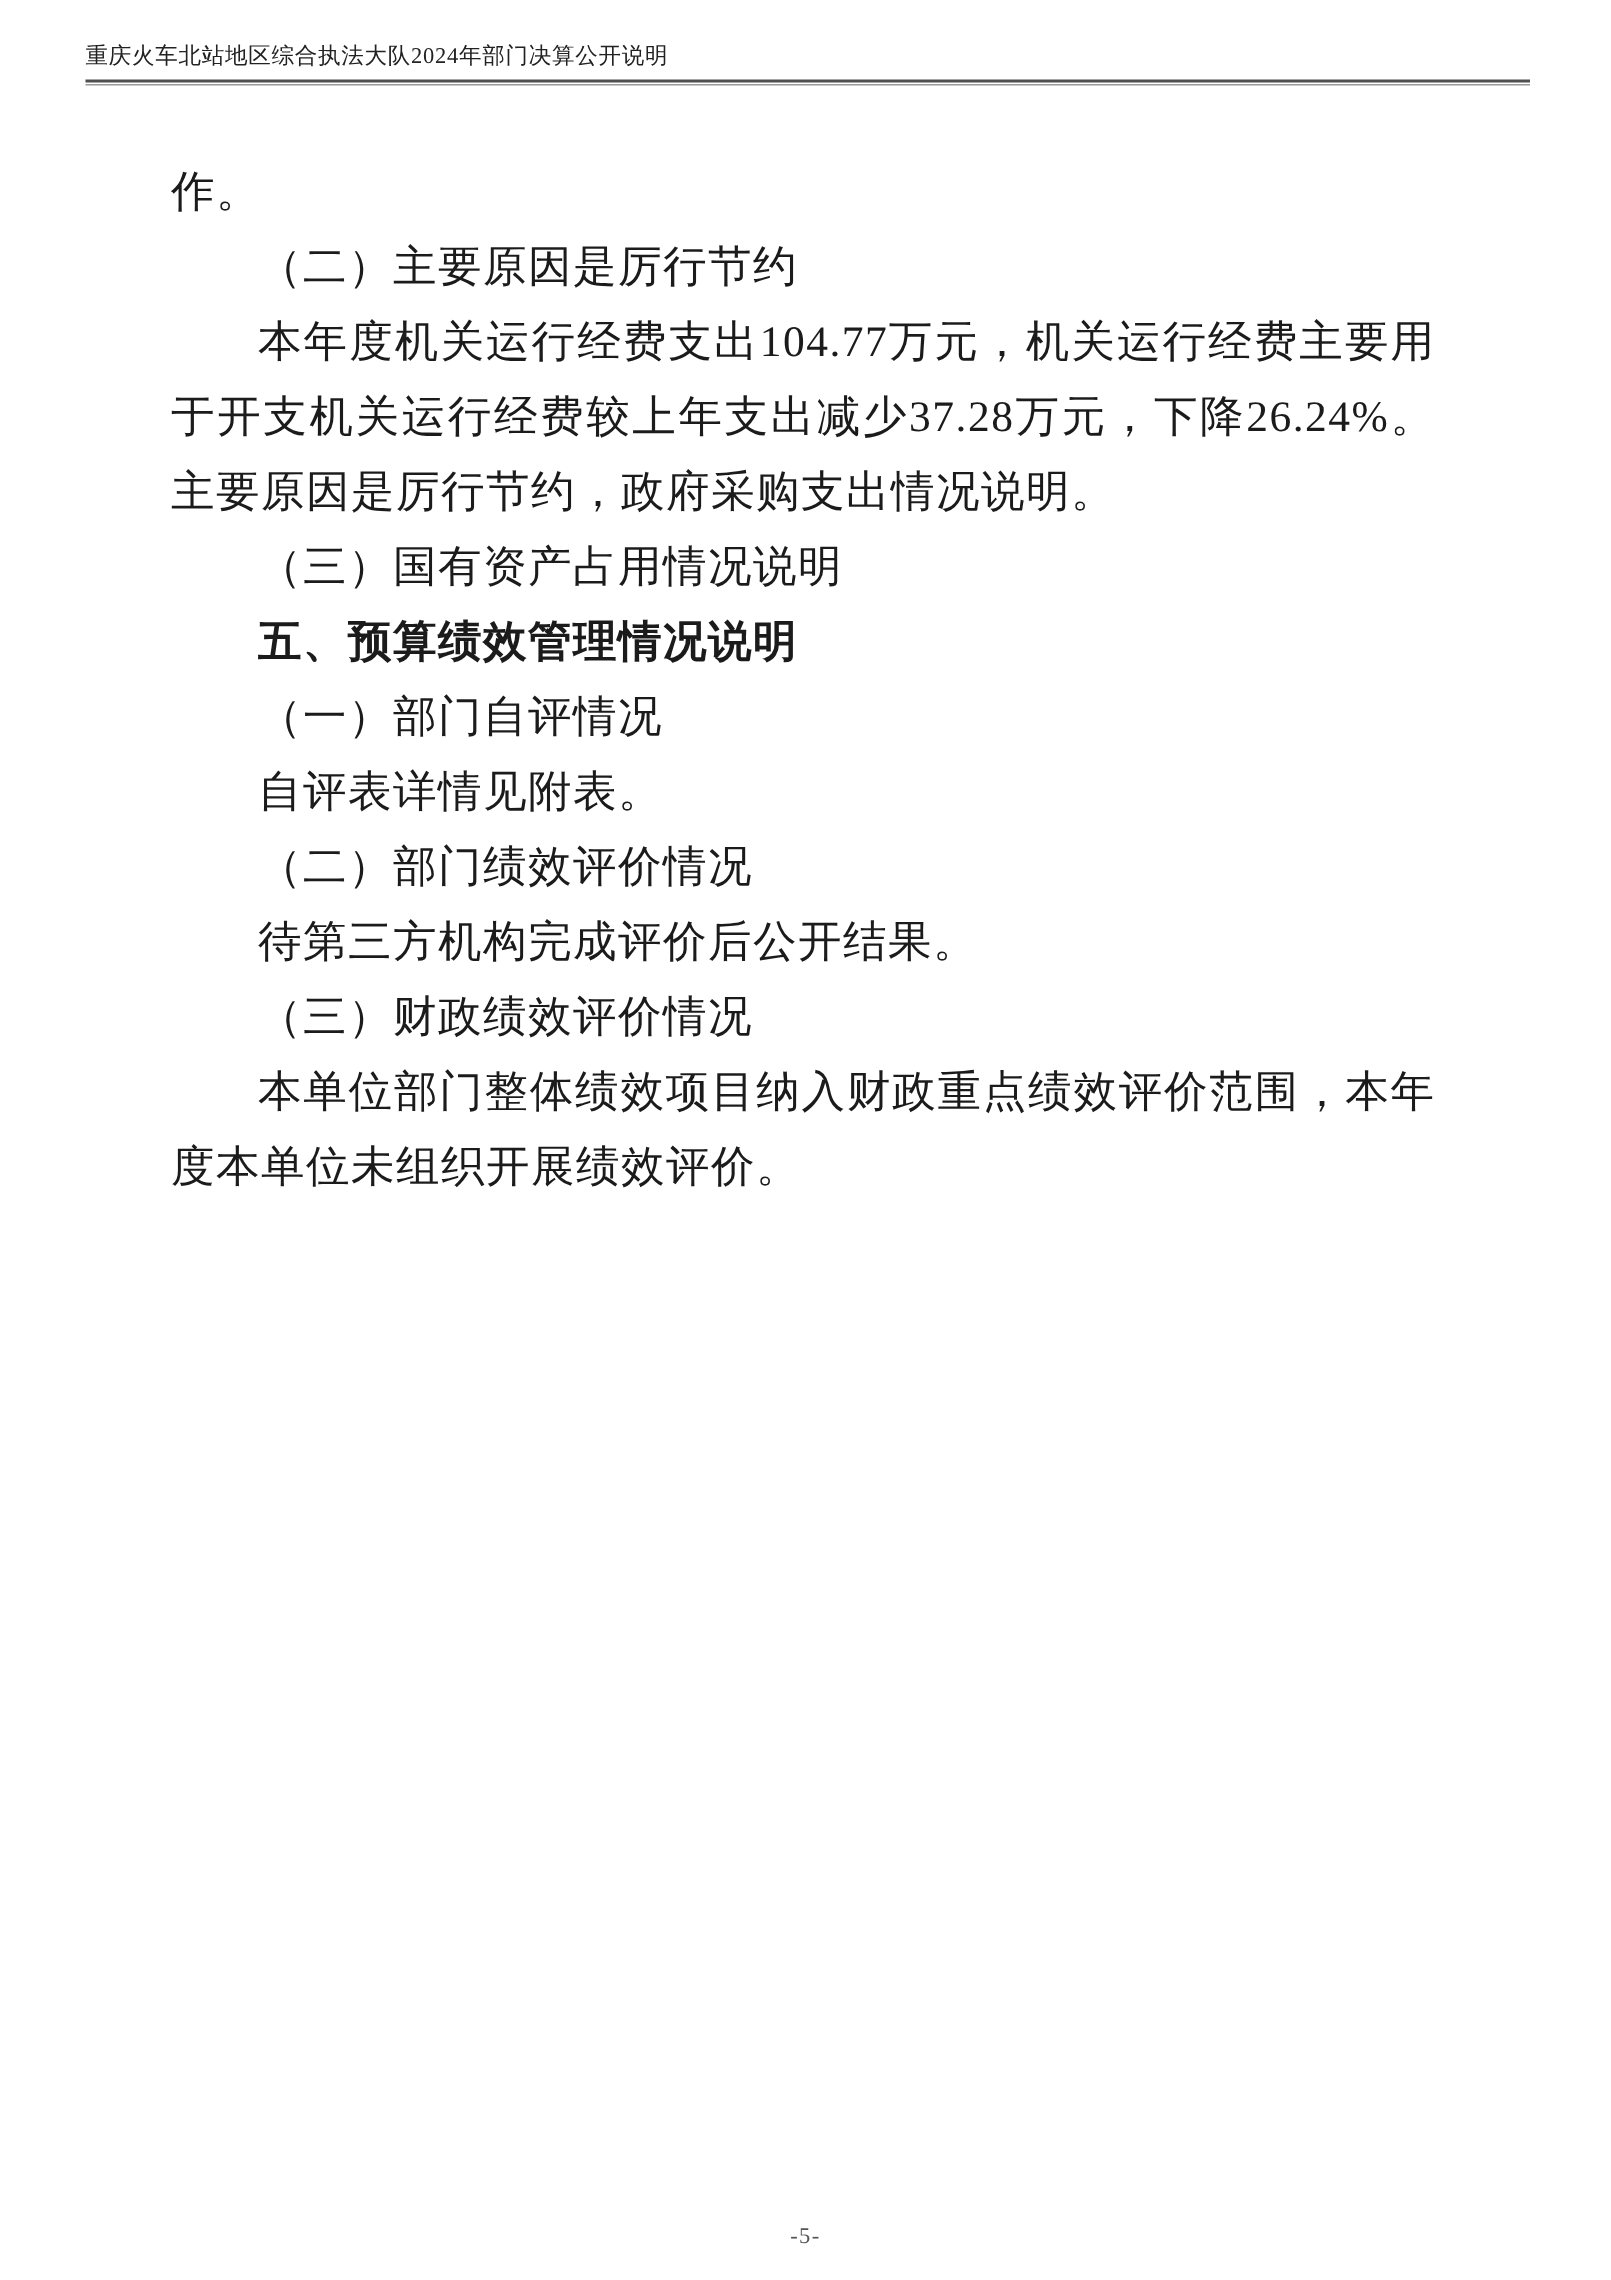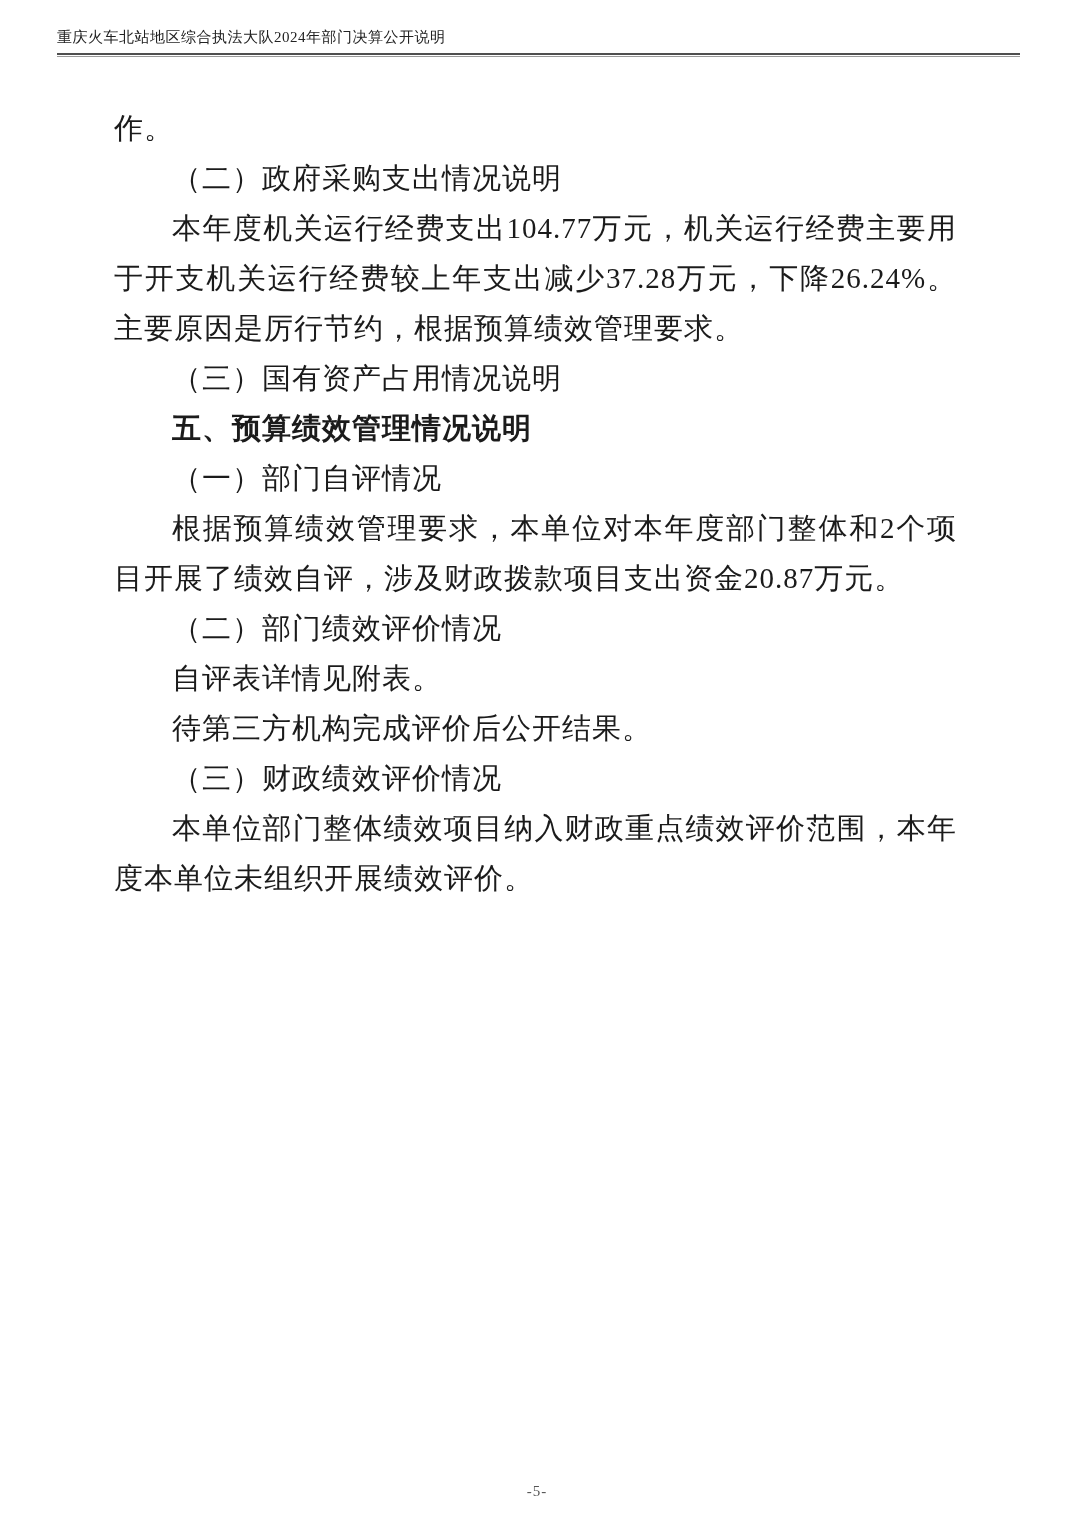--- a/index.html
+++ b/index.html
@@ -74,28 +74,27 @@
 
 <div class="page">
 
   <div class="doc-header">
     <div class="doc-header-title">重庆火车北站地区综合执法大队2024年部门决算公开说明</div>
     <div class="doc-header-rule"></div>
   </div>
 
   <div class="doc-content">
     <p class="no-indent">作。</p>
-    <p>（二）政府采购支出情况说明</p>
-    <p>本年度机关运行经费支出104.77万元，机关运行经费主要用于开支机关运行经费较上年支出减少37.28万元，下降26.24%。主要原因是厉行节约，根据预算绩效管理要求。</p>
+    <p>（二）主要原因是厉行节约</p>
+    <p>本年度机关运行经费支出104.77万元，机关运行经费主要用于开支机关运行经费较上年支出减少37.28万元，下降26.24%。主要原因是厉行节约，政府采购支出情况说明。</p>
     <p>（三）国有资产占用情况说明</p>
     <p class="bold-heading">五、预算绩效管理情况说明</p>
     <p>（一）部门自评情况</p>
-    <p>根据预算绩效管理要求，本单位对本年度部门整体和2个项目开展了绩效自评，涉及财政拨款项目支出资金20.87万元。</p>
+    <p>自评表详情见附表。</p>
     <p>（二）部门绩效评价情况</p>
-    <p>自评表详情见附表。</p>
     <p>待第三方机构完成评价后公开结果。</p>
     <p>（三）财政绩效评价情况</p>
     <p>本单位部门整体绩效项目纳入财政重点绩效评价范围，本年度本单位未组织开展绩效评价。</p>
   </div>
 
   <div class="doc-footer">
     <span>-5-</span>
   </div>
 
 </div>

